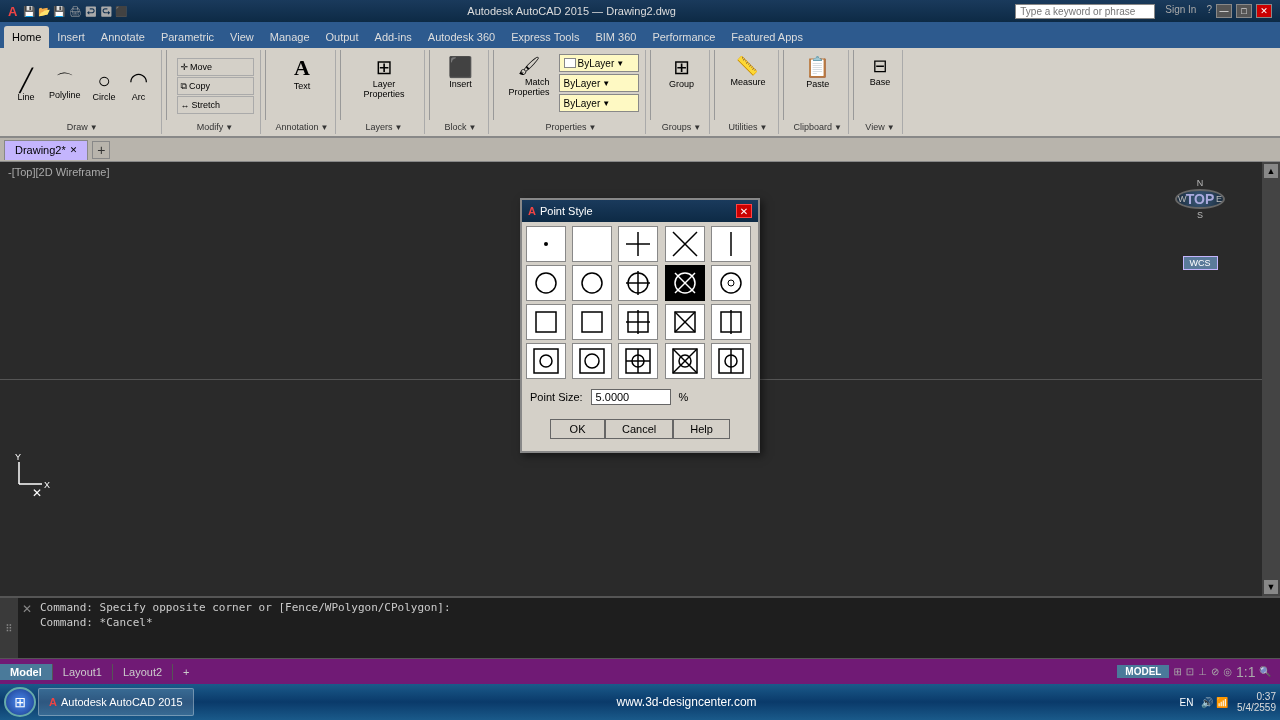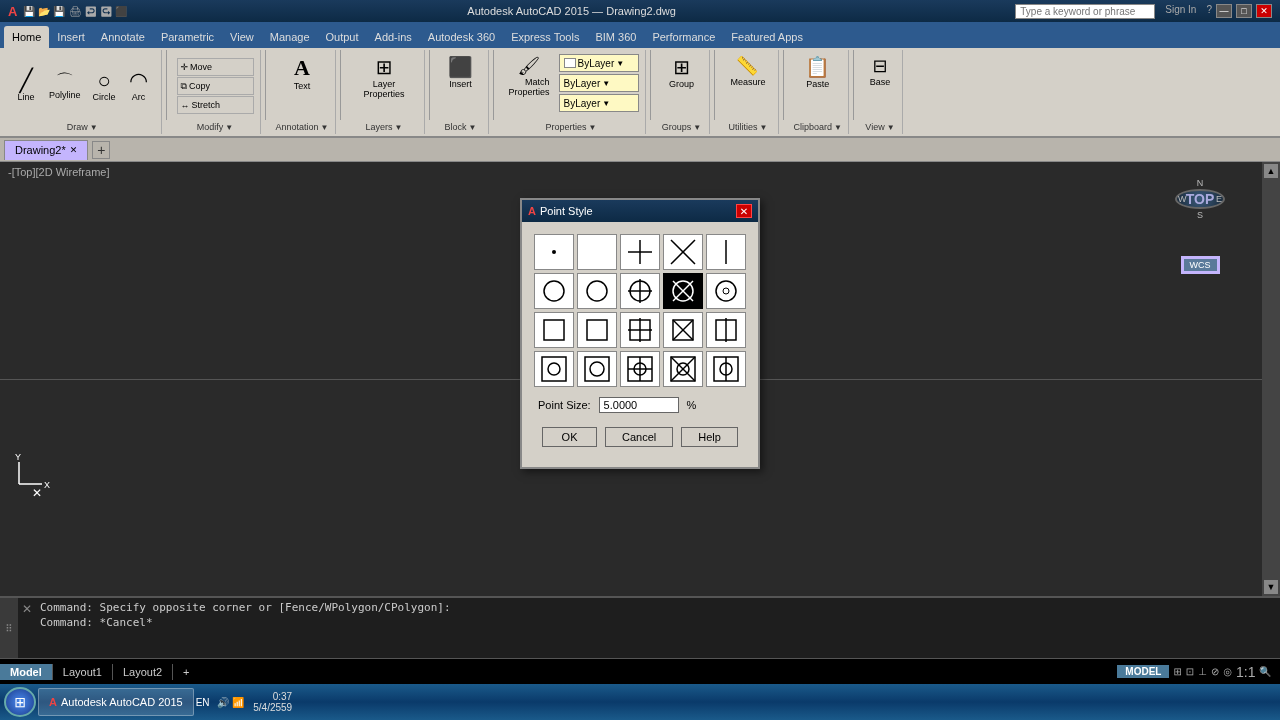--- a/index.html
+++ b/index.html
@@ -140,21 +140,21 @@
       justify-content: center;
       color: #aad;
       font-size: 10px;
       position: relative;
     }
     .wcs-badge {
       background: #5a7a9a;
       color: #fff;
       font-size: 9px;
       padding: 1px 6px;
-      border: 3px solid #c4b5fd;
+      border: 1px solid #c4b5fd;
       margin-top: 36px;
     }
 
     
     .modal-overlay {
       position: absolute;
       top: 0; left: 0; right: 0; bottom: 0;
       background: transparent;
       display: flex;
       align-items: flex-start;
@@ -190,21 +190,21 @@
       color: #fff;
       border: 1px solid #ff4444;
       width: 16px;
       height: 14px;
       display: flex;
       align-items: center;
       justify-content: center;
       font-size: 10px;
       cursor: pointer;
     }
-    .dialog-body { padding: 12px; }
+    .dialog-body { padding: 4px; }
 
     
     .point-grid {
       display: grid;
       grid-template-columns: repeat(5, 1fr);
       gap: 3px;
       margin-bottom: 10px;
     }
     .point-cell {
       width: 40px;
@@ -241,21 +241,21 @@
 
     
     .radio-group { padding: 0 4px; margin-bottom: 12px; }
     .radio-row { display: flex; align-items: center; gap: 6px; margin-bottom: 4px; font-size: 11px; }
     .radio-row input[type=radio] { margin: 0; }
 
     
     .dialog-footer {
       display: flex;
       justify-content: center;
-      gap: 8px;
+      gap: 0;
       padding: 4px 8px 8px;
     }
     .dlg-btn {
       background: #d4d0c8;
       border: 1px solid #666;
       padding: 3px 16px;
       font-size: 11px;
       cursor: pointer;
       min-width: 55px;
     }
@@ -818,21 +818,21 @@
       <div class="cmdline-handle">⠿</div>
       <div class="cmdline-close">
         <span class="cmdline-x">✕</span>
       </div>
       <div class="cmdline-content">
         <div class="cmdline-text">Command: Specify opposite corner or [Fence/WPolygon/CPolygon]:</div>
         <div class="cmdline-text">Command: *Cancel*</div>
       </div>
     </div>
 
-    <div style="background:#000000;height:26px;display:flex;align-items:center;border-top:1px solid #555;justify-content:center;">
+    <div style="background:#701a75;height:26px;display:flex;align-items:center;border-top:1px solid #555;justify-content:center;">
       <div style="background:#4a7a9a;color:#fff;padding:2px 10px;font-size:11px;font-weight:bold;cursor:pointer;">Model</div>
       <div style="color:#ccc;padding:2px 10px;font-size:11px;cursor:pointer;border-left:1px solid #555;">Layout1</div>
       <div style="color:#ccc;padding:2px 10px;font-size:11px;cursor:pointer;border-left:1px solid #555;">Layout2</div>
       <div style="color:#ccc;padding:2px 10px;font-size:11px;cursor:pointer;border-left:1px solid #555;">+</div>
       <div style="margin-left:auto;display:flex;align-items:center;gap:4px;padding-right:8px;">
         <span style="background:#4a7a9a;color:#fff;padding:1px 8px;font-size:10px;font-weight:bold;">MODEL</span>
         <span style="color:#aaa;font-size:10px;">⊞</span>
         <span style="color:#aaa;font-size:10px;">⊡</span>
         <span style="color:#aaa;font-size:10px;">⊥</span>
         <span style="color:#aaa;font-size:10px;">⊘</span>
@@ -843,20 +843,23 @@
     </div>
   </div>
 </div>
 
 <div class="taskbar">
   <div class="taskbar-start">⊞</div>
   <div class="taskbar-app">
     <span style="color:#e44;font-weight:bold;">A</span>
     <span>Autodesk AutoCAD 2015</span>
   </div>
+  <div class="taskbar-center">
+    <span>www.3d-designcenter.com</span>
+  </div>
   <div class="taskbar-right">
     <span>EN</span>
     <span>🔊 📶</span>
     <div class="taskbar-clock">
       <div>0:37</div>
       <div>5/4/2559</div>
     </div>
   </div>
 </div>
 

